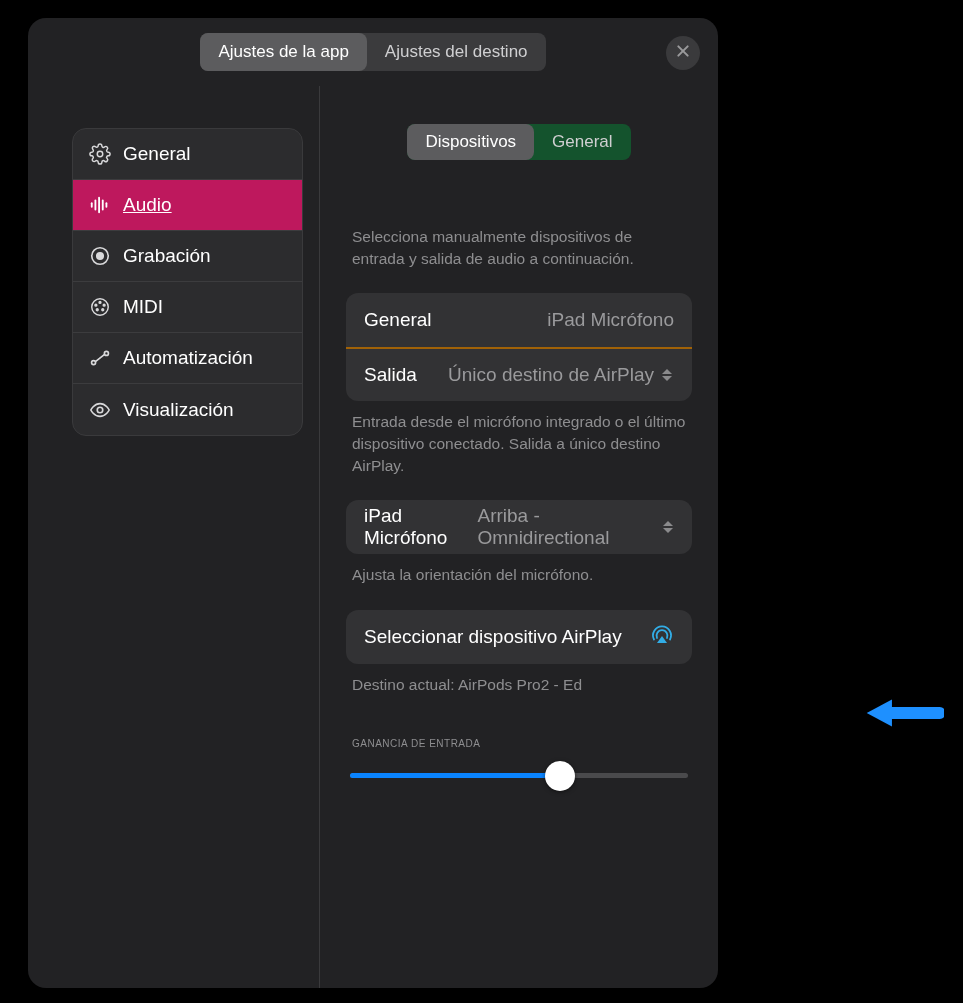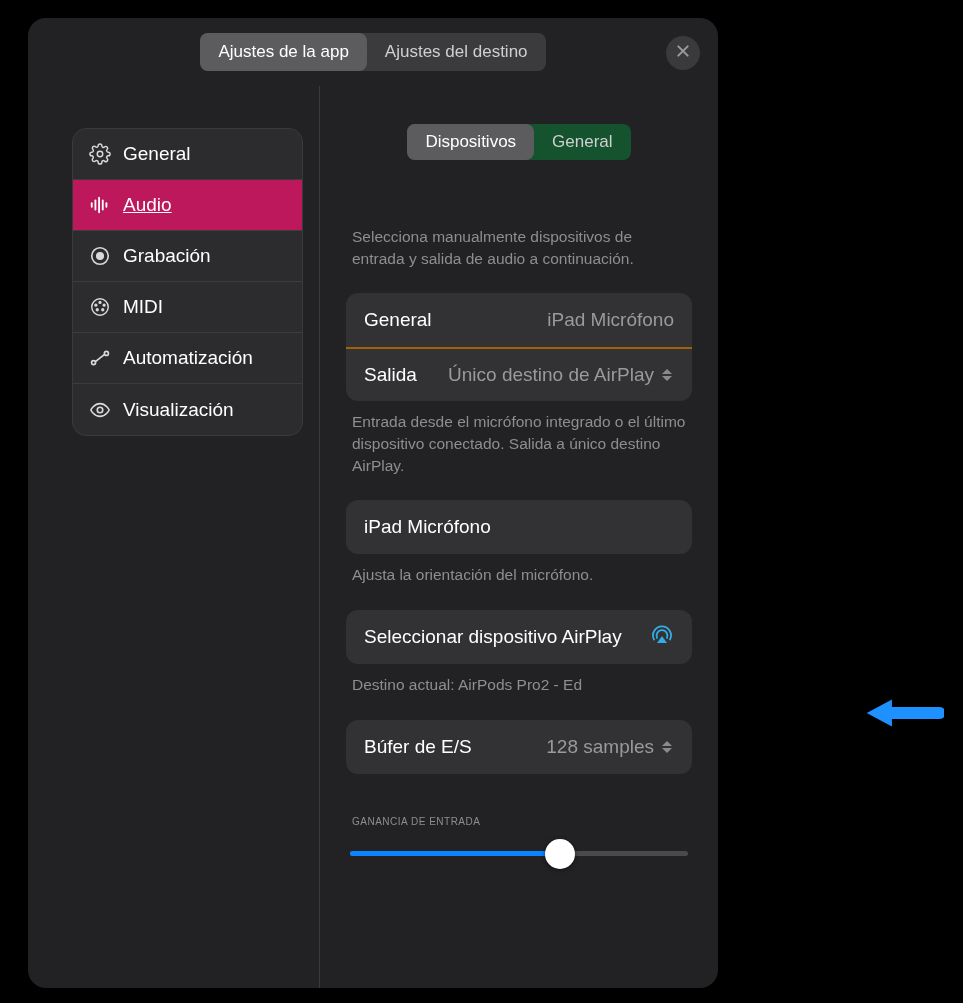--- a/index.html
+++ b/index.html
@@ -357,20 +357,24 @@
             </span>
           </div>
         </div>
         <div class="desc">Entrada desde el micrófono integrado o el último dispositivo conectado. Salida a único destino AirPlay.</div>
       </div>
 
       <div class="block">
         <div class="card">
           <div class="row">
             <span class="label">iPad Micrófono</span>
+            <span class="value">
+              <span>Arriba - Omnidirectional</span>
+              <span class="carets"></span>
+            </span>
           </div>
         </div>
         <div class="desc">Ajusta la orientación del micrófono.</div>
       </div>
 
       <div class="block">
         <div class="card">
           <div class="row">
             <span class="label">Seleccionar dispositivo AirPlay</span>
             <span>
@@ -378,31 +382,20 @@
                   <path d="M4 16.5A9 9 0 1 1 20 16.5"></path>
                   <path d="M7 15a5.5 5.5 0 1 1 10 0"></path>
                   <path d="M12 13l5 7H7l5-7z" fill="currentColor" stroke="none"></path>
                 </svg>
             </span>
           </div>
         </div>
         <div class="desc">Destino actual: AirPods Pro2 - Ed</div>
       </div>
 
-      <div class="block">
-        <div class="card">
-          <div class="row">
-            <span class="label">Búfer de E/S</span>
-            <span class="value">
-              <span>128 samples</span>
-              <span class="carets"></span>
-            </span>
-          </div>
-        </div>
-      </div>
 
       <div>
         <div class="section-label">GANANCIA DE ENTRADA</div>
         <div class="slider">
           <div class="track">
             <div class="fill" style="width:62%"></div>
             <div class="thumb" style="left:62%"></div>
           </div>
         </div>
       </div>

